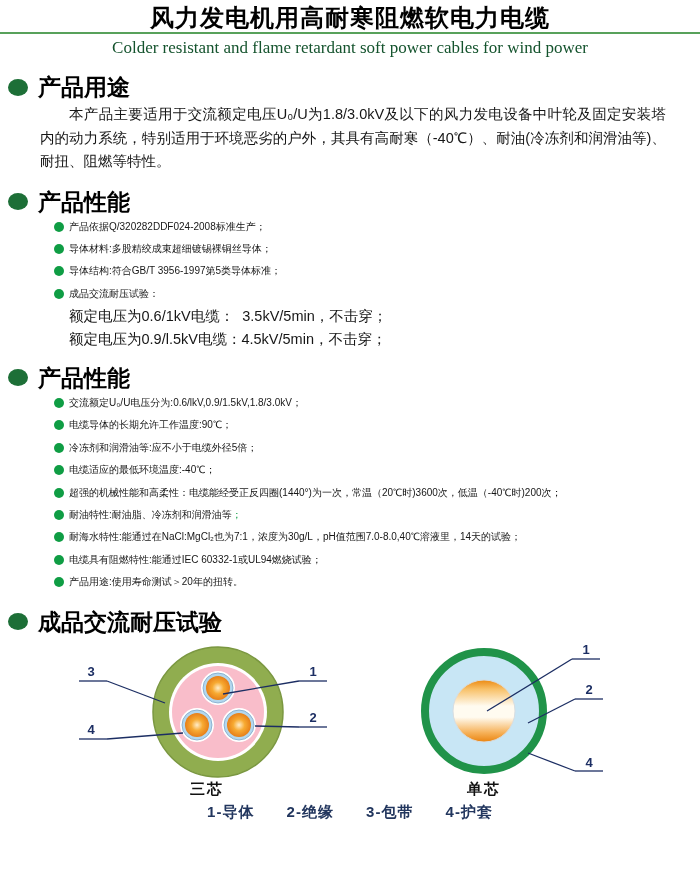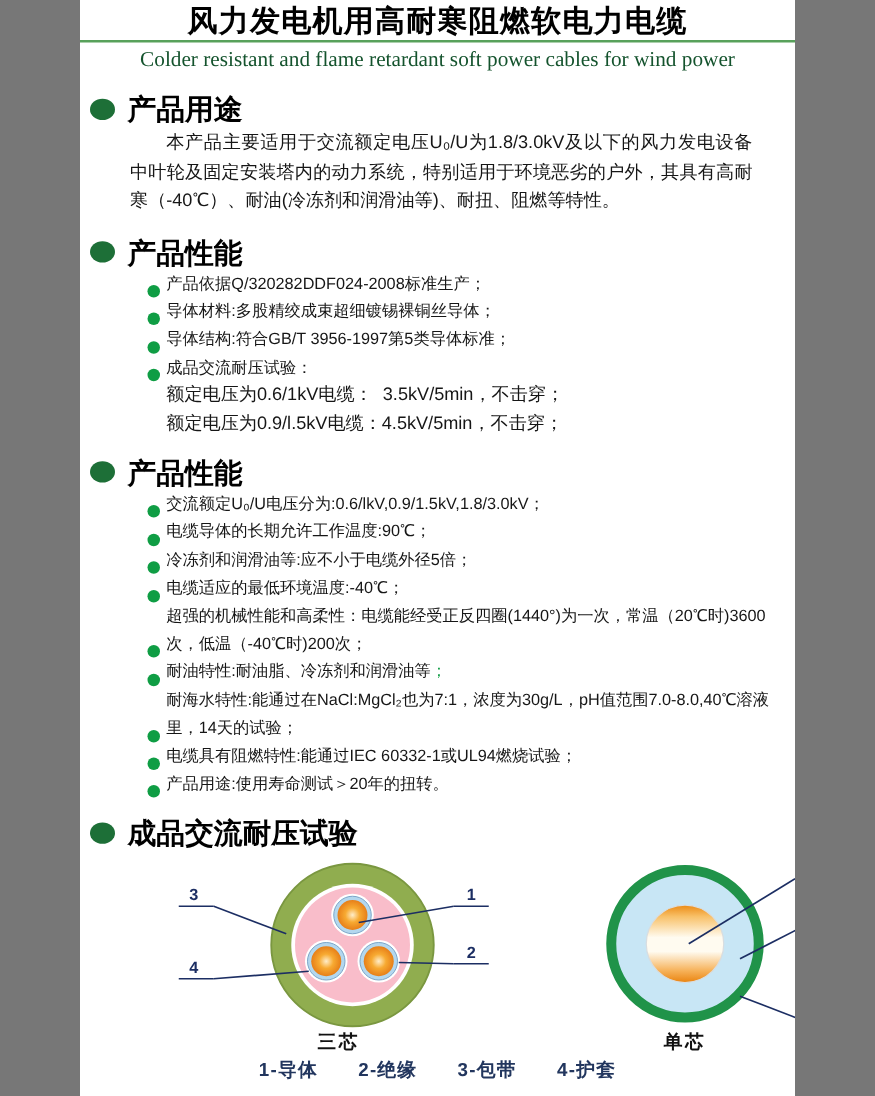--- a/index.html
+++ b/index.html
@@ -1,18 +1,18 @@
 <!DOCTYPE html>
 <html><head>
 <meta charset="utf-8">
 <style>
   * { box-sizing: border-box; }
   body { margin: 0; background: #777; }
   .page {
-    width: 572px; height: 877px; margin: 0 auto; background: #ffffff;
+    width: 700px; height: 877px; margin: 0 auto; background: #ffffff;
     font-family: "Liberation Sans", sans-serif; color: #161616;
     position: relative; overflow: hidden;
   }
   
   .title {
     text-align: center; font-size: 24px; font-weight: bold; color: #000;
     padding-top: 5px; letter-spacing: 1px; line-height: 26px;
   }
   .title-rule { border: 0; border-top: 2px solid #58a15b; margin: 1px 0 0 0; }
   .subtitle {
@@ -30,22 +30,22 @@
   }
   .section-heading.first { margin-top: 17px; }
   
   .intro {
     margin: 4px 34px 0 40px; font-size: 14.5px; line-height: 23.5px;
     text-indent: 2em; text-align: justify;
   }
   
   .blist { margin: 2px 0 0 0; padding: 0; list-style: none; }
   .bitem {
-    display: flex; align-items: flex-end; margin-left: 54px;
-    font-size: 13px; line-height: 22.4px; padding-right: 20px;
+    display: flex; align-items: flex-start; margin-left: 54px;
+    font-size: 10px; line-height: 22.4px; padding-right: 20px;
   }
   .item-dot {
     width: 10px; height: 10px; border-radius: 50%; background: #0f9d44;
     margin: 6px 5px 0 0; flex: 0 0 auto;
   }
   .subline {
     margin-left: 69px; font-size: 14.5px; line-height: 22.4px;
     white-space: pre-wrap;
   }
   .green-suffix { color: #0f9d44; }

